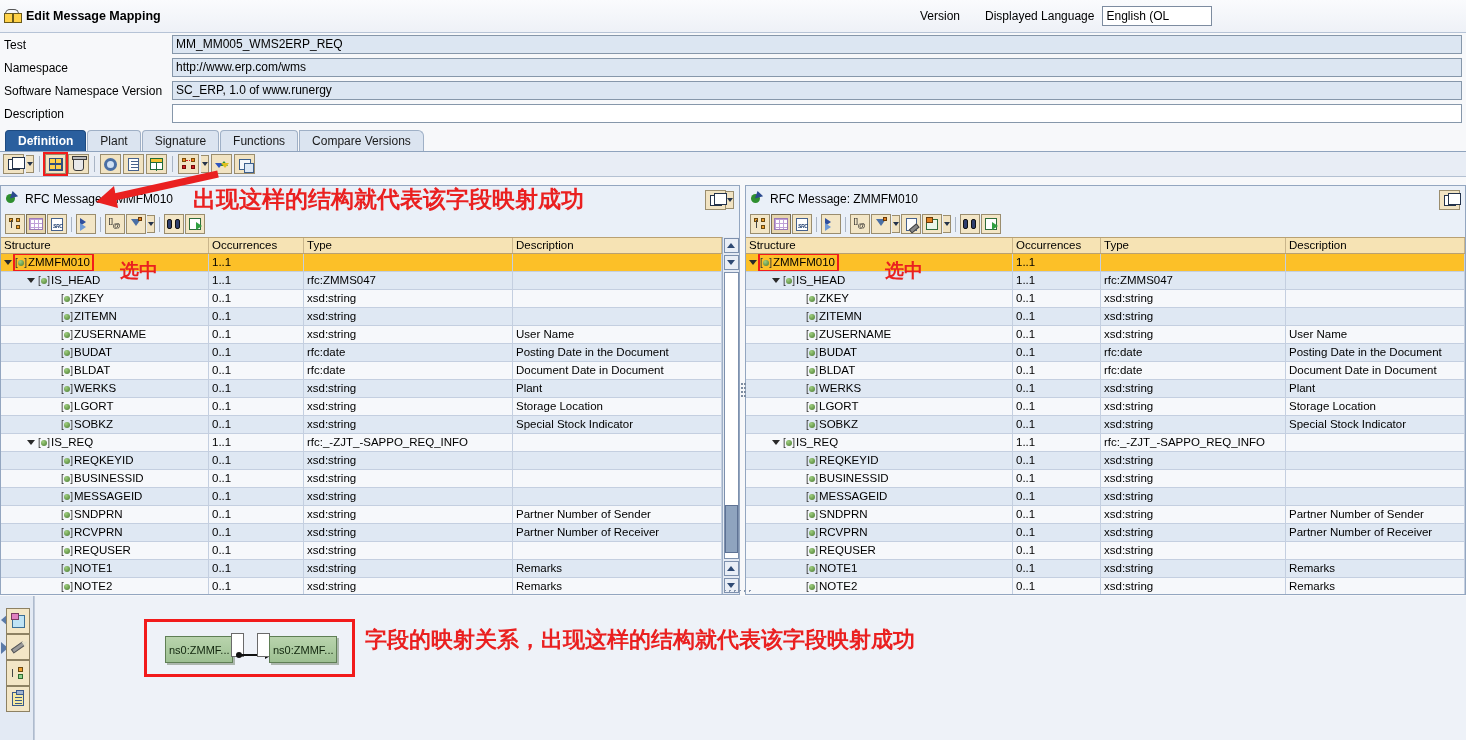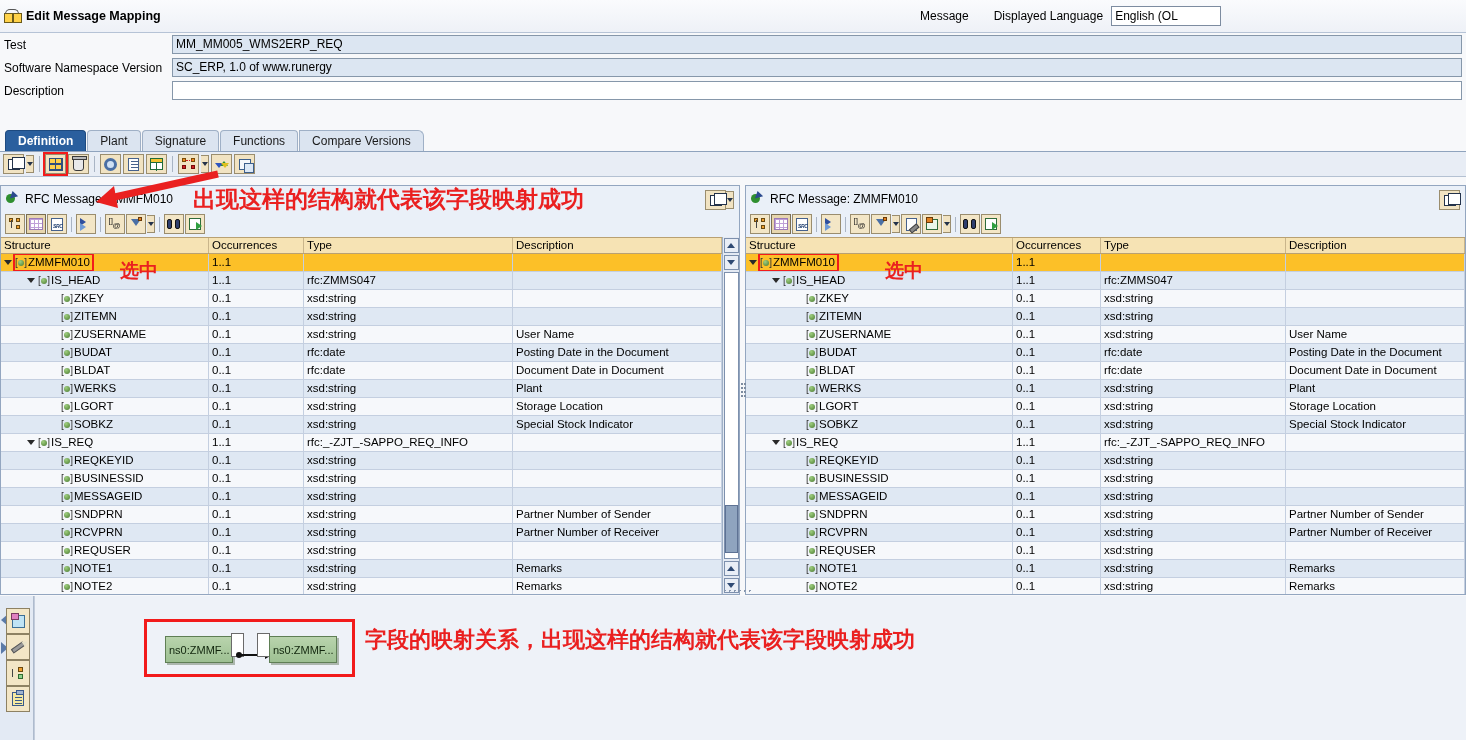--- a/index.html
+++ b/index.html
@@ -339,29 +339,33 @@
 
 <div class="watermark">20200030057</div>
 
 <div class="topbar">
   <div class="title-wrap">
     <span class="ico-mapping">
         <span></span>
       </span>
     <span class="title-txt">Edit Message Mapping</span>
   </div>
-  <span class="status-lbl">Message</span>
+  <span class="status-lbl">Version</span>
   <span class="lang-lbl">Displayed Language</span>
   <div class="fld-lang">English (OL</div>
 </div>
 
 <div class="form">
   <div class="frow">
     <div class="flabel">Test</div>
     <div class="finput">MM_MM005_WMS2ERP_REQ</div>
+  </div>
+  <div class="frow">
+    <div class="flabel">Namespace</div>
+    <div class="finput">http://www.erp.com/wms</div>
   </div>
   <div class="frow">
     <div class="flabel">Software Namespace Version</div>
     <div class="finput">SC_ERP, 1.0 of www.runergy</div>
   </div>
   <div class="frow">
     <div class="flabel">Description</div>
     <div class="finput empty"></div>
   </div>
 </div>

